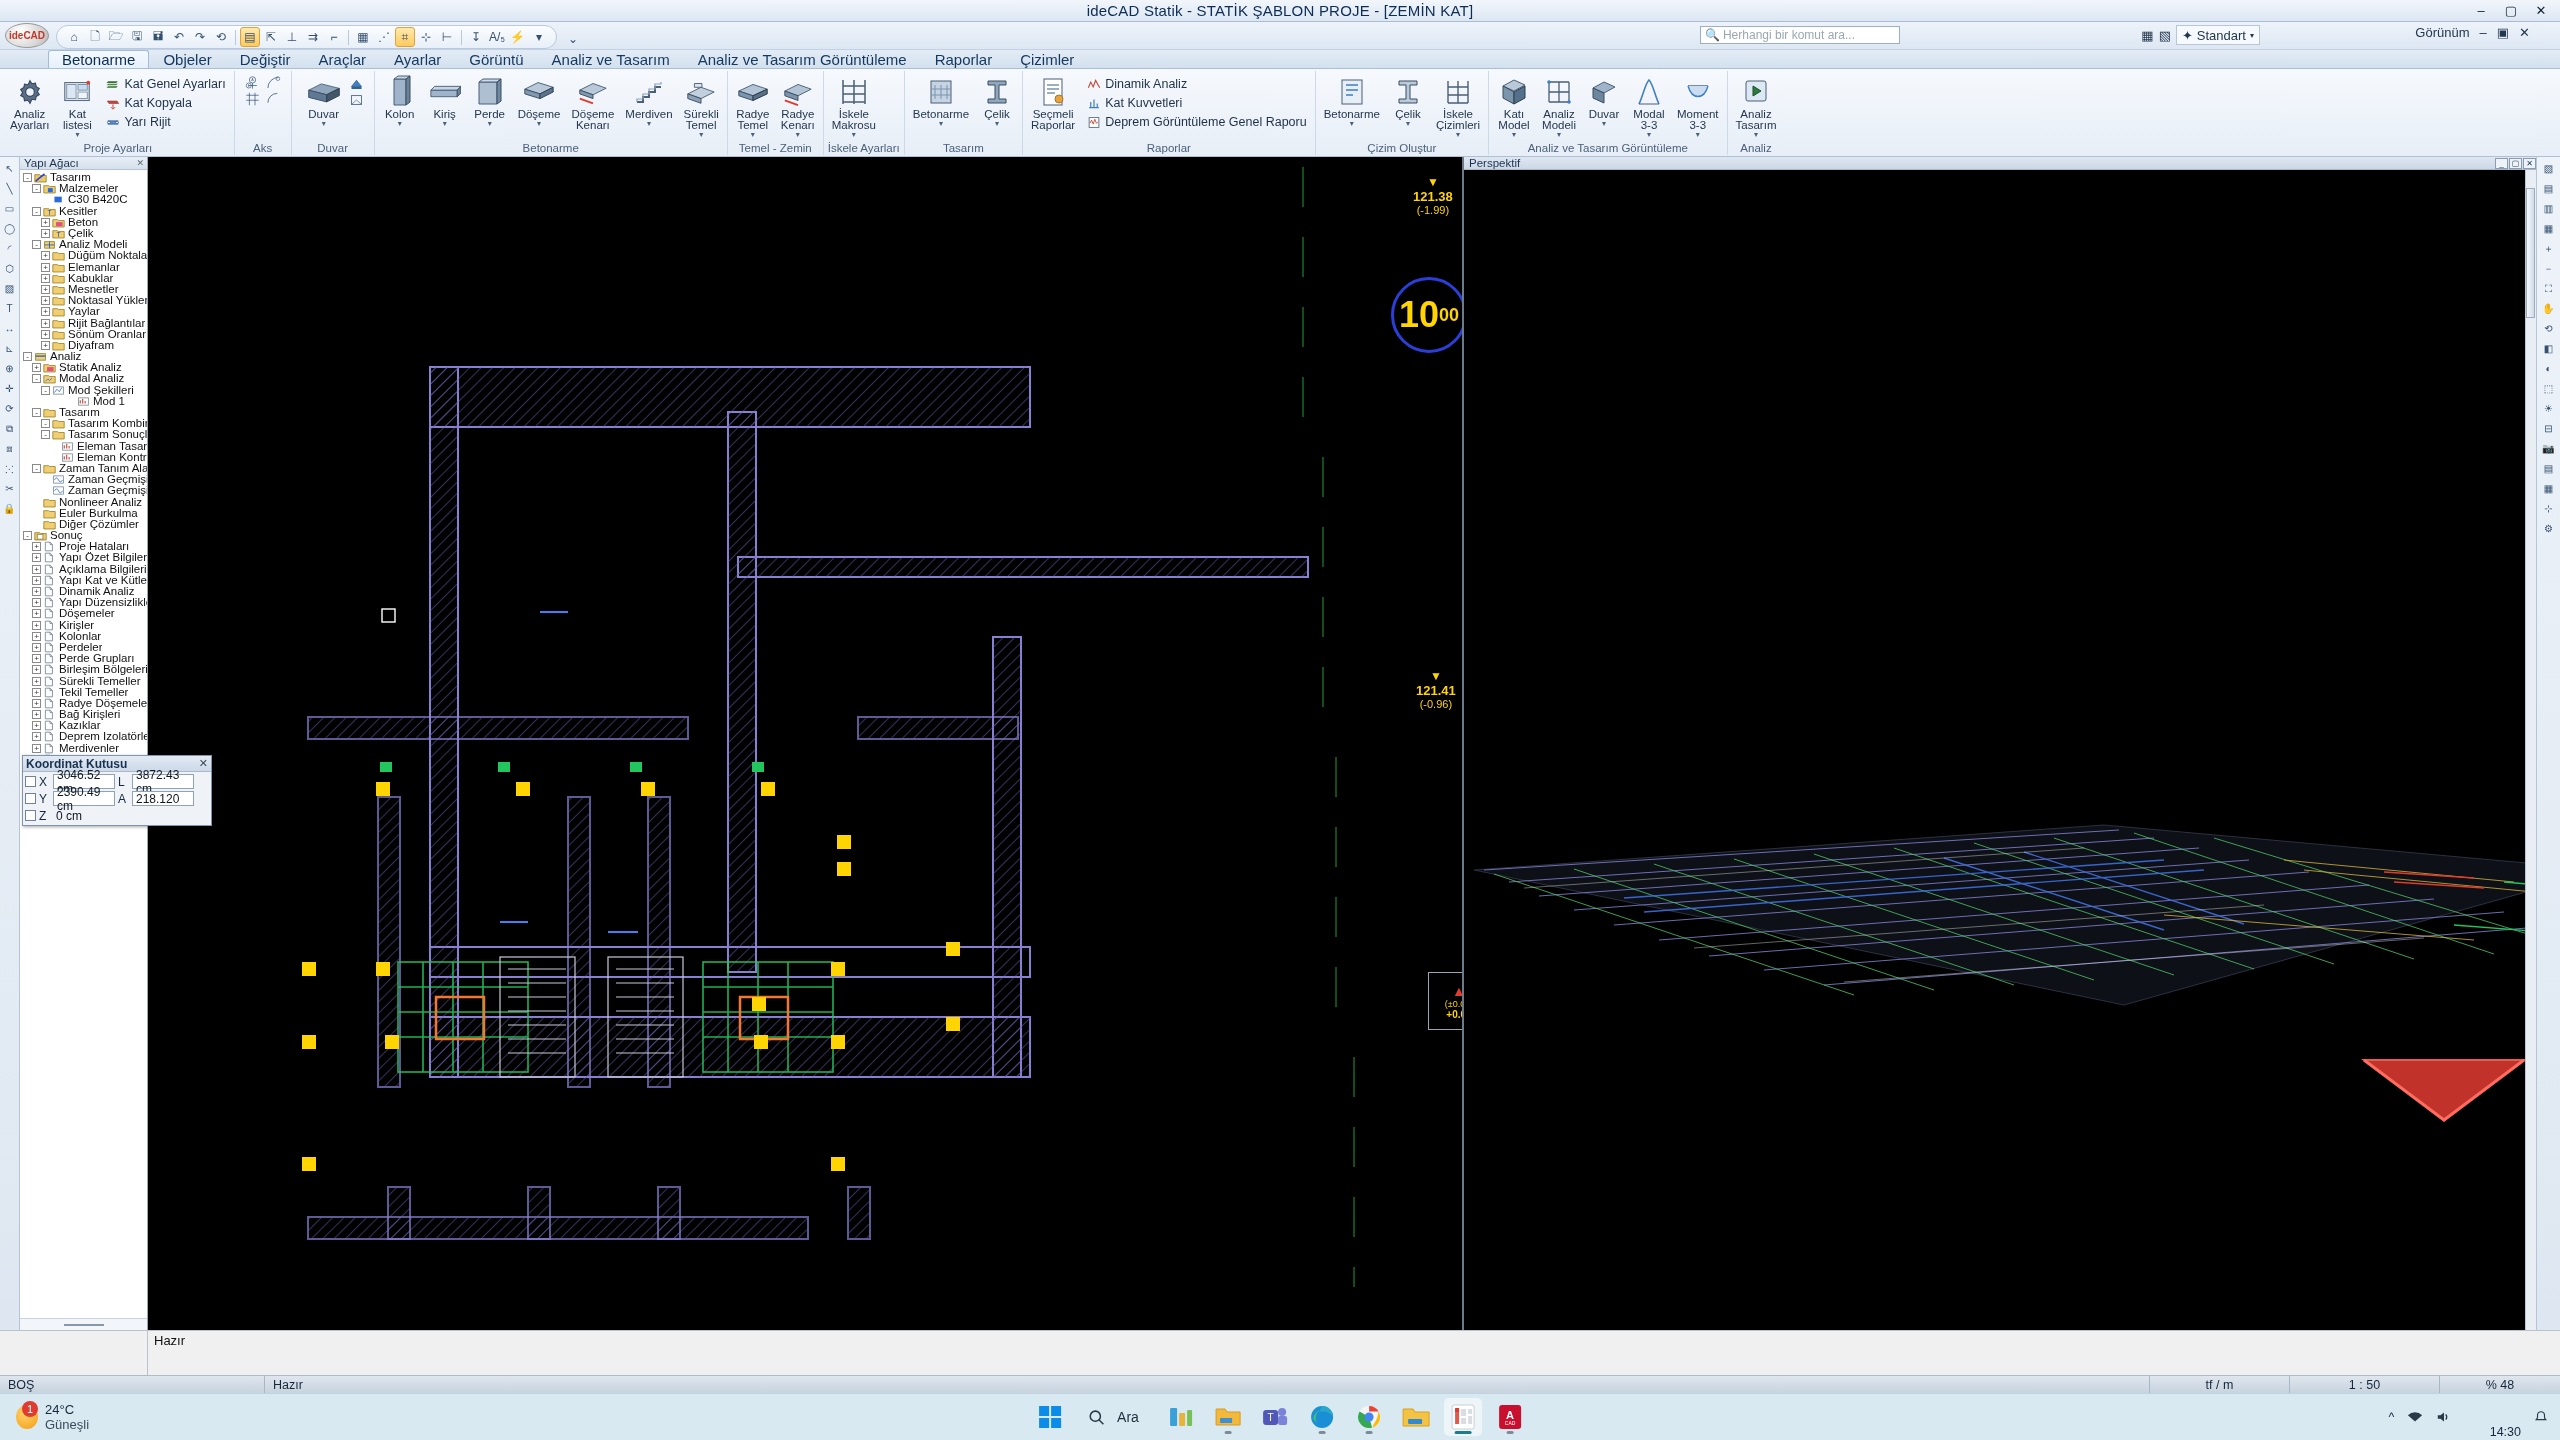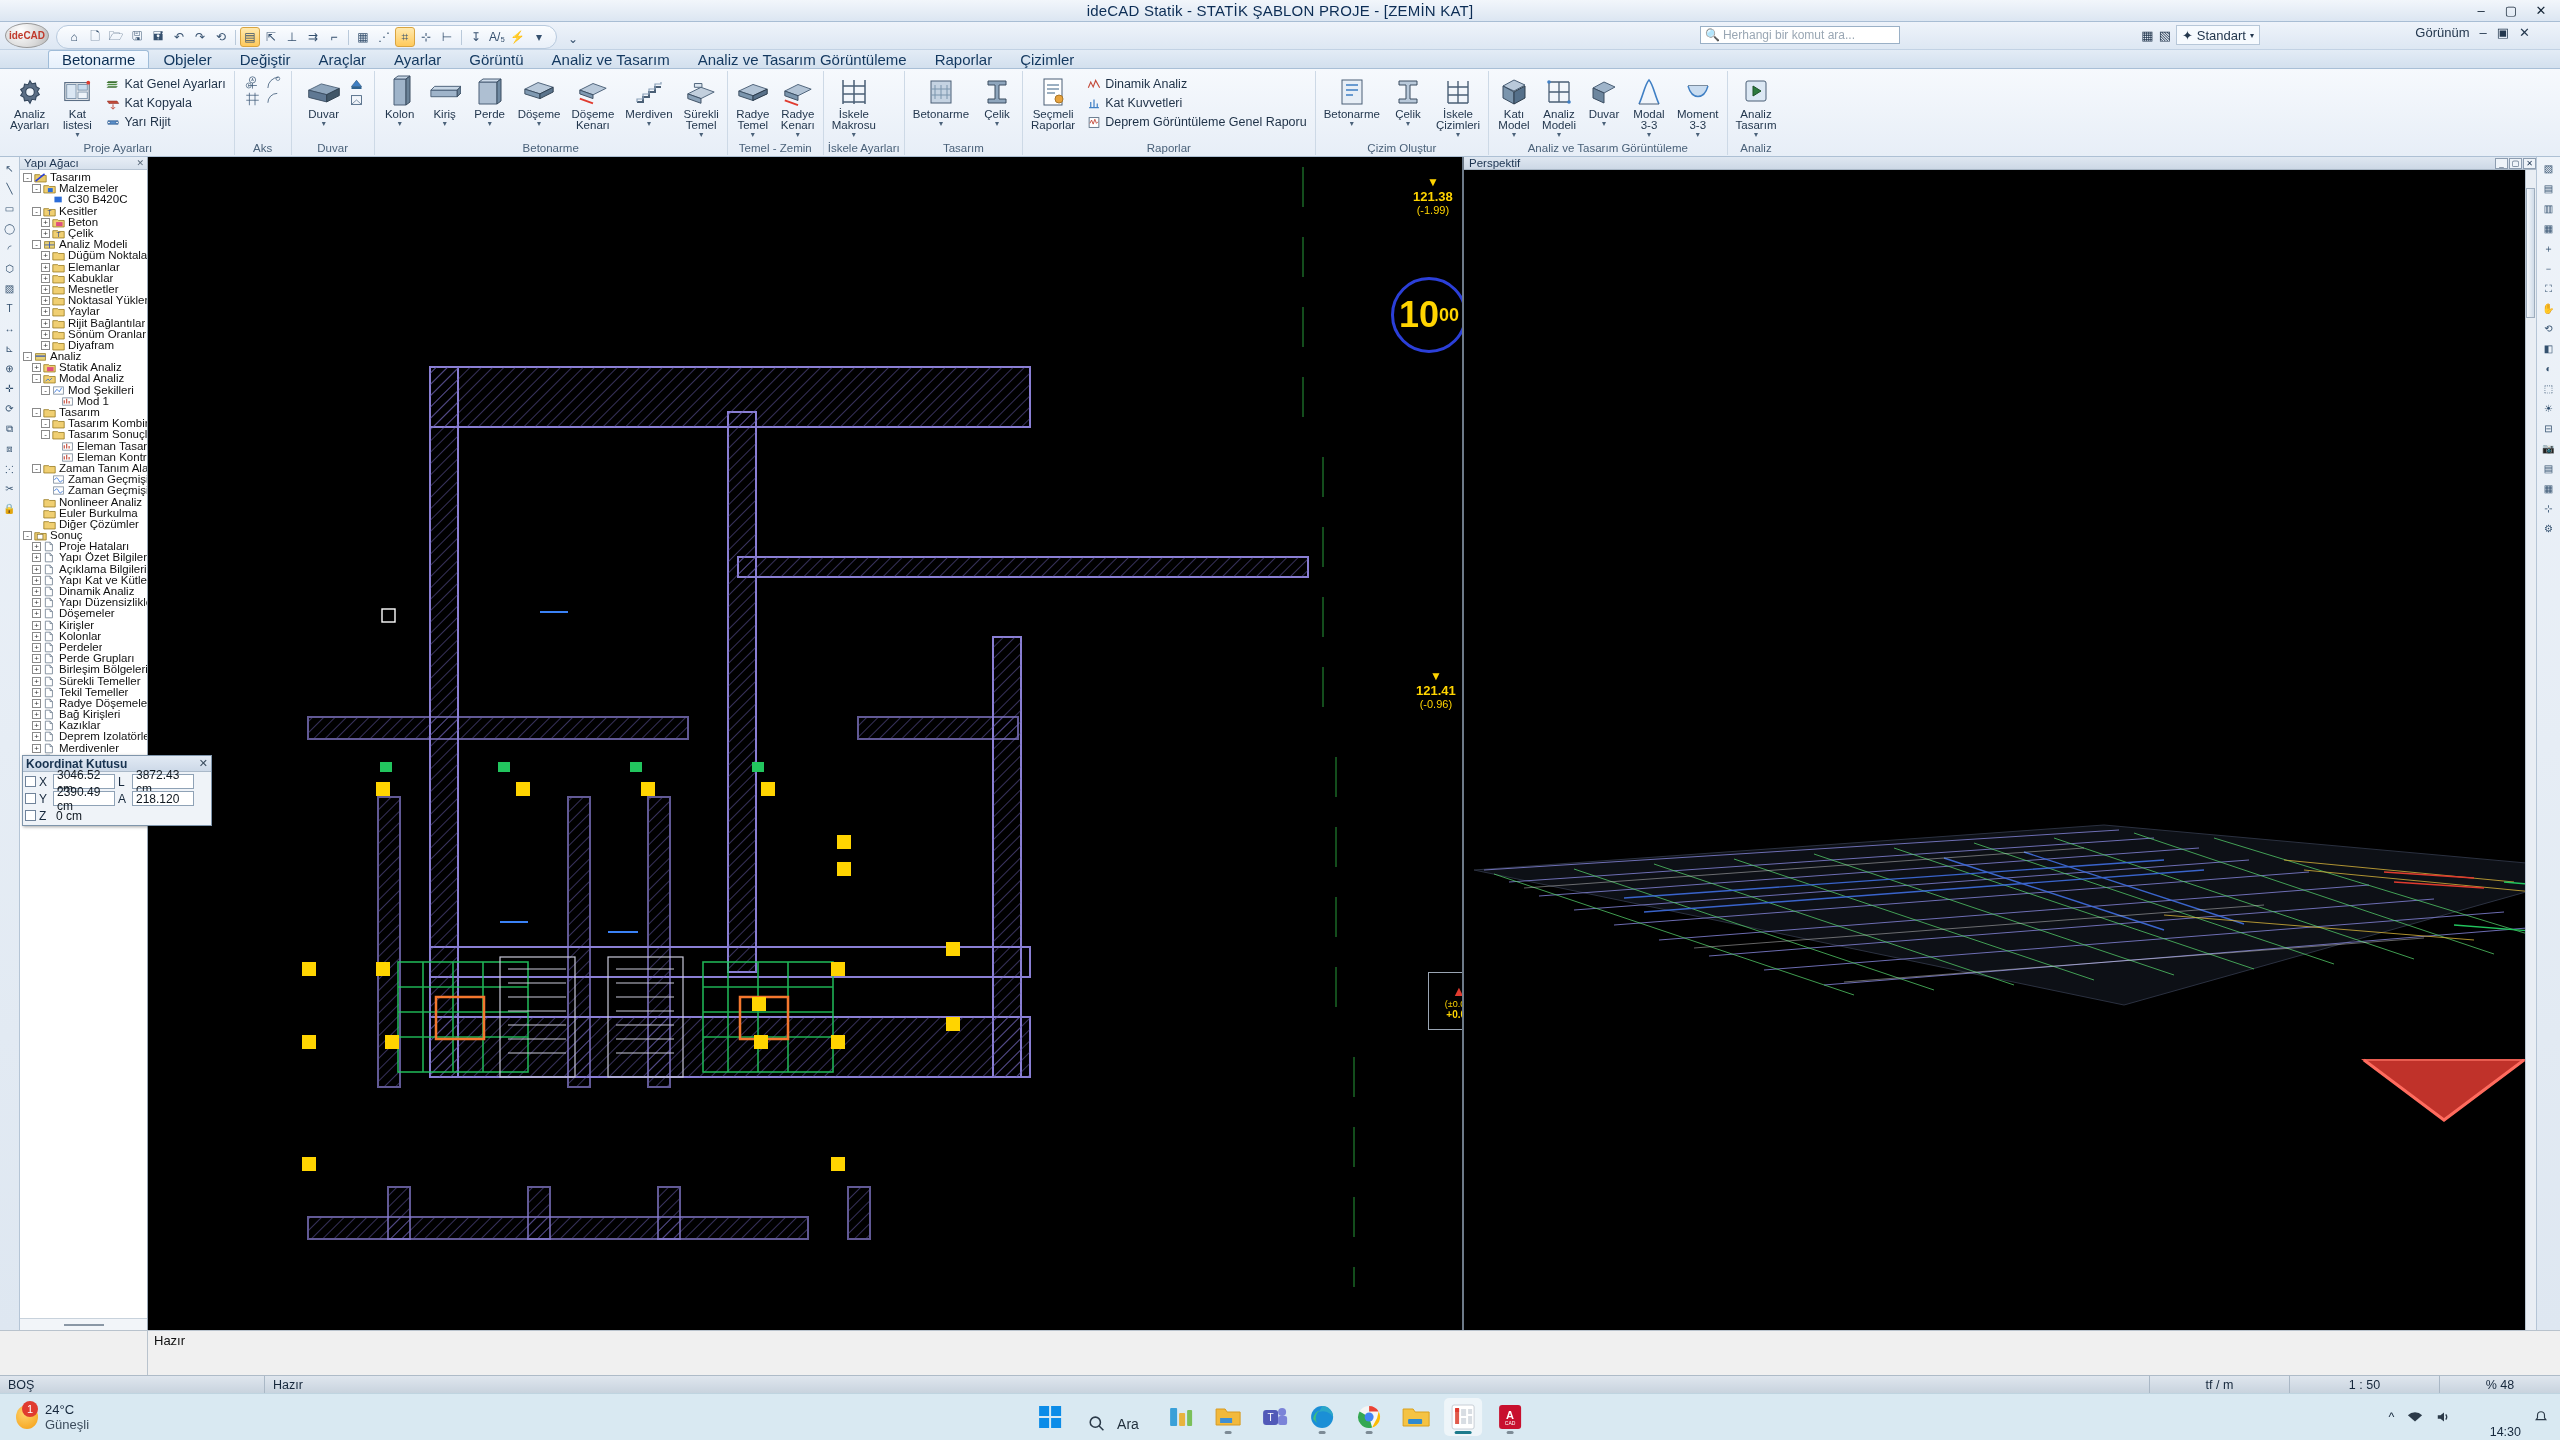--- a/index.html
+++ b/index.html
@@ -148,21 +148,21 @@
     background:radial-gradient(circle at 40% 35%,#ffd36b,#f39c12);position:relative;}
   .tb-weather .badge{position:absolute;top:-4px;left:6px;width:16px;height:16px;border-radius:50%;
     background:#e03b2f;color:#fff;font-size:11px;display:flex;align-items:center;justify-content:center;}
   .tb-weather .wt{font-size:13px;color:#16283c;line-height:15px;}
   .tb-center{position:absolute;left:50%;transform:translateX(-50%);display:flex;align-items:center;gap:9px;}
   .tb-ico{width:38px;height:38px;display:flex;align-items:center;justify-content:center;position:relative;border-radius:5px;}
   .tb-ico.active{background:rgba(255,255,255,.55);}
   .tb-ico .dot{position:absolute;bottom:2px;left:50%;transform:translateX(-50%);
     width:7px;height:3px;border-radius:2px;background:#7d8b96;}
   .tb-ico .dot.wide{width:17px;background:#1c7b8c;}
-  .tb-search{display:flex;align-items:flex-end;gap:12px;height:30px;padding:0 14px 0 10px;border-radius:15px;}
+  .tb-search{display:flex;align-items:center;gap:12px;height:30px;padding:0 14px 0 10px;border-radius:15px;}
   .tb-search .stxt{font-size:14px;color:#1f2d3a;}
   .tb-right{position:absolute;right:12px;display:flex;align-items:center;gap:13px;font-size:12.5px;color:#16283c;}
   .tb-clock{text-align:right;line-height:14px;font-size:12.5px;margin-top:44px;}
 
   svg{display:block;}
 </style>
 </head>
 <body>
 
 <div class="app">
@@ -900,21 +900,21 @@
           <div class="trow" style="padding-left: 21px;">
             <span class="exp">-</span>
             <span class="fico">
               <svg width="13" height="11" viewBox="0 0 16 13">
                 <rect x="2" y="2" width="12" height="9" fill="#fff" stroke="#7a8898"></rect>
                 <path d="M3 9l3-4 3 3 3-5" stroke="#2b6cd8" fill="none"></path>
               </svg>
             </span>
             <span style="overflow: hidden;">Mod Şekilleri</span>
           </div>
-          <div class="trow" style="padding-left: 30px; text-align: right;">
+          <div class="trow" style="padding-left: 46px; text-align: right;">
             <span class="expblank"></span>
             <span class="fico">
               <svg width="13" height="11" viewBox="0 0 16 13">
                 <rect x="2" y="2" width="12" height="9" fill="#fff" stroke="#7a8898"></rect>
                 <path d="M4 9V5M7 9V3M10 9V6" stroke="#c44a3a" stroke-width="1.4"></path>
               </svg>
             </span>
             <span style="overflow: hidden;">Mod 1</span>
           </div>
           <div class="trow" style="padding-left: 12px;">

